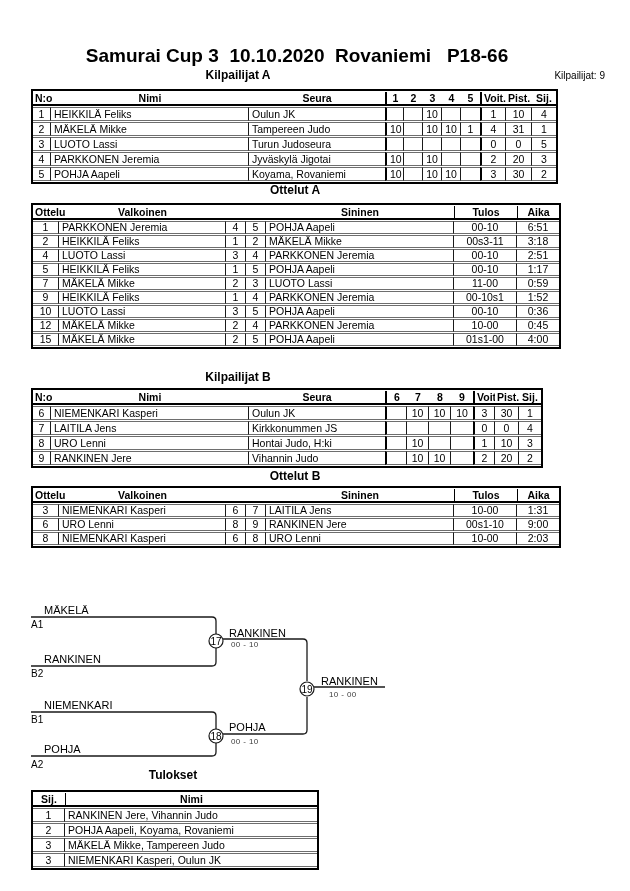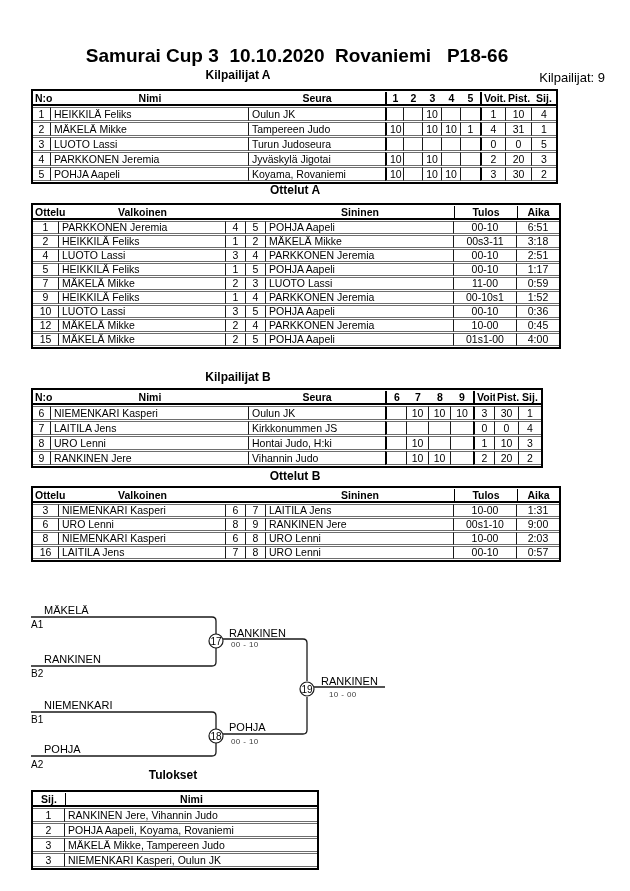--- a/index.html
+++ b/index.html
@@ -6,21 +6,21 @@
   html,body { margin:0; padding:0; }
   body {
     position:relative; width:630px; height:891px;
     background:#ffffff; color:#000;
     font-family:"Liberation Sans","DejaVu Sans",sans-serif;
     overflow:hidden;
   }
   .abs { position:absolute; }
   .title { font-size:19px; font-weight:bold; text-align:center; white-space:pre; line-height:20px; }
   .heading { font-size:12px; font-weight:bold; text-align:center; }
-  .count { font-size:13px; text-align:right; }
+  .count { font-size:10px; text-align:right; }
 
   table.sheet {
     position:absolute; border:2px solid #000; background:#fff;
     border-collapse:separate; border-spacing:0 1px; table-layout:fixed;
   }
   .sheet th {
     font-size:10.5px; font-weight:bold; height:13px; padding:0 2px;
     border-bottom:2px solid #000; white-space:nowrap; overflow:hidden; text-align:center;
   }
   .sheet td {
@@ -383,29 +383,20 @@
     </tr>
       <tr>
       <td class="c">8</td>
       <td class="l">NIEMENKARI Kasperi</td>
       <td class="c">6</td>
       <td class="c">8</td>
       <td class="l">URO Lenni</td>
       <td class="c">10-00</td>
       <td class="c">2:03</td>
     </tr>
-      <tr>
-      <td class="c">16</td>
-      <td class="l">LAITILA Jens</td>
-      <td class="c">7</td>
-      <td class="c">8</td>
-      <td class="l">URO Lenni</td>
-      <td class="c">00-10</td>
-      <td class="c">0:57</td>
-    </tr>
     </tbody>
 </table>
 
 <svg class="abs" style="left:0;top:595px" width="630" height="185" viewBox="0 0 630 185">
   <path class="bline" d="M31 22 H212 Q216 22 216 26 V67 Q216 71 212 71 H31"></path>
   <path class="bline" d="M223 44 H303 Q307 44 307 48 V86"></path>
   <path class="bline" d="M31 117 H212 Q216 117 216 121 V157 Q216 161 212 161 H31"></path>
   <path class="bline" d="M223 139 H303 Q307 139 307 135 V102"></path>
   <path class="bline" d="M314 92 H385"></path>
 

